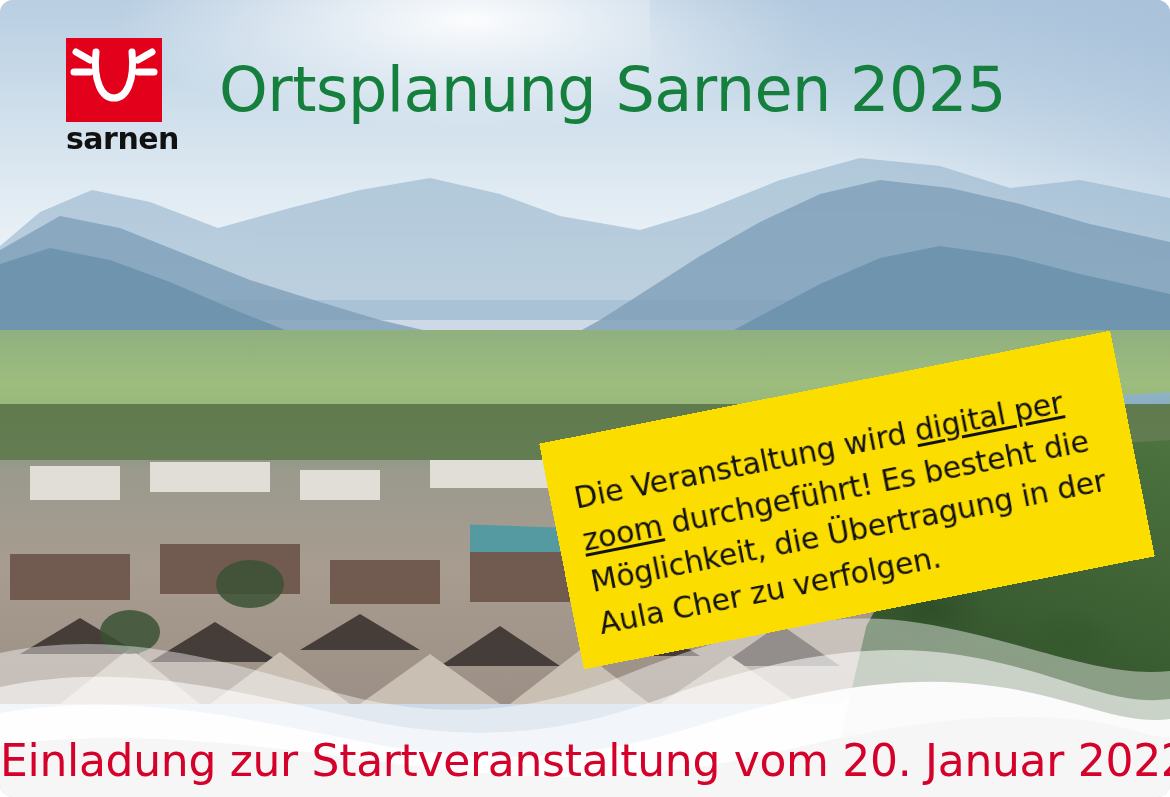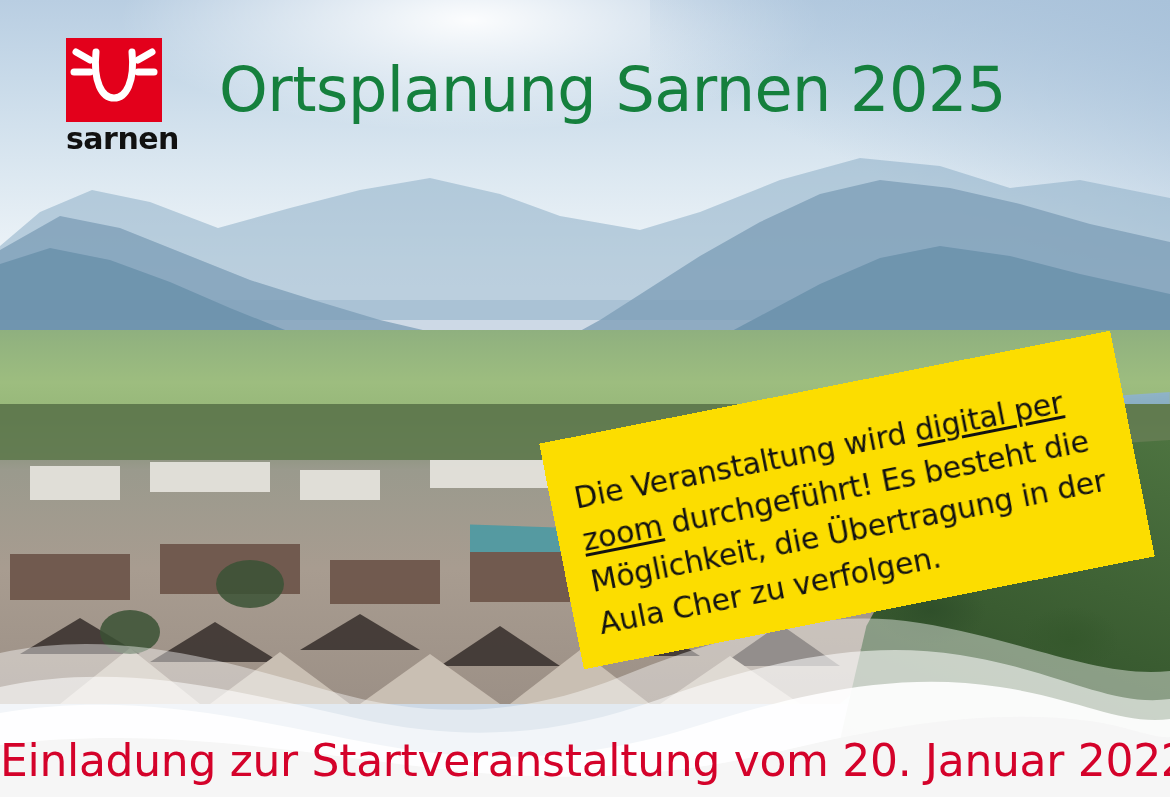--- a/index.html
+++ b/index.html
@@ -4,20 +4,21 @@
 <style>
   html,body{margin:0;padding:0;background:#fff;}
   body{font-family:"Liberation Sans", sans-serif;}
 
   #poster{
     position:relative;
     width:1170px;
     height:797px;
     overflow:hidden;
     background:#cdd9e6;
+    border-radius:13px;
   }
 
   
   .photo{position:absolute;inset:0;overflow:hidden;}
 
   
   .sky{
     position:absolute;left:0;top:0;width:1170px;height:300px;
     background:
       radial-gradient(ellipse 500px 160px at 470px 20px, rgba(255,255,255,.95), rgba(255,255,255,0) 70%),

